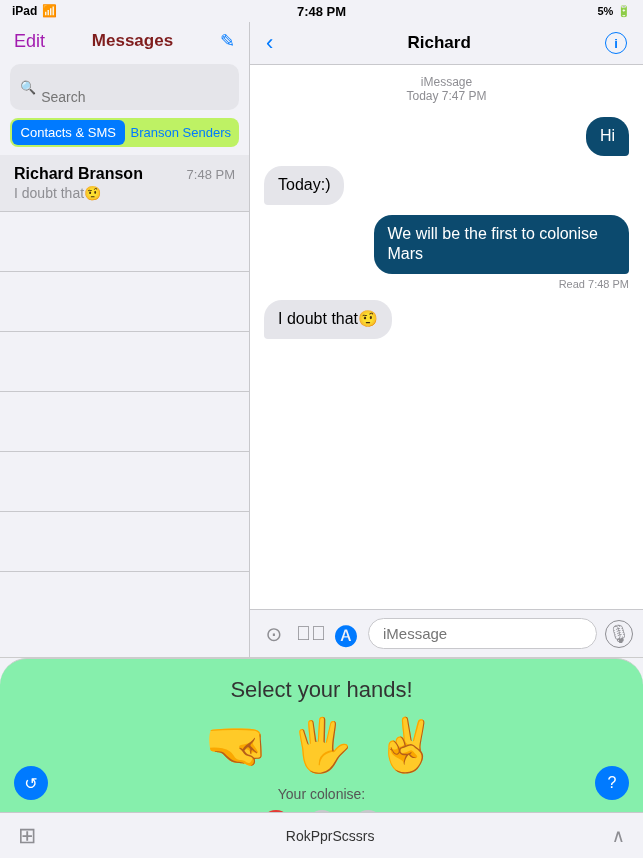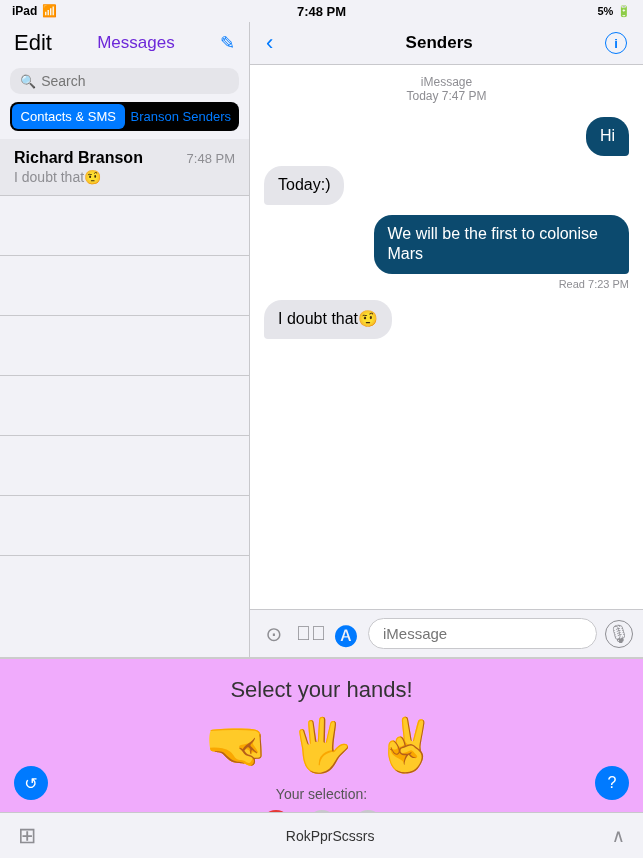--- a/index.html
+++ b/index.html
@@ -43,28 +43,28 @@
     }
 
     .left-header {
       display: flex;
       justify-content: space-between;
       align-items: center;
       padding: 8px 14px;
       background: #f2f2f7;
     }
     .left-header-edit {
-      color: #000000;
-      font-size: 22px;
+      color: #a21caf;
+      font-size: 18px;
       cursor: pointer;
     }
     .left-header-title {
       font-size: 17px;
-      font-weight: 400;
-      color: #6d28d9;
+      font-weight: 700;
+      color: #7f1d1d;
     }
     .left-header-compose {
       color: #007aff;
       font-size: 18px;
       cursor: pointer;
     }
 
     .search-bar {
       margin: 4px 10px 8px;
       background: #e5e5ea;
@@ -74,27 +74,28 @@
       padding: 5px 10px;
       gap: 5px;
     }
     .search-bar input {
       background: transparent;
       border: none;
       outline: none;
       font-size: 14px;
       color: #8e8e93;
       width: 100%;
+      margin-top: 20px;
     }
     .search-icon-sym { color: #8e8e93; font-size: 13px; }
 
     .filter-tabs {
       display: flex;
       margin: 0 10px 8px;
-      background: #000000;
+      background: #bef264;
       border-radius: 8px;
       padding: 2px;
     }
     .filter-tab {
       flex: 1;
       text-align: center;
       padding: 5px 4px;
       font-size: 13px;
       border-radius: 6px;
       cursor: pointer;
@@ -226,25 +227,26 @@
       border-radius: 50%;
       display: flex;
       align-items: center;
       justify-content: center;
       cursor: pointer;
     }
 
     
     .bottom-panel {
       height: 200px;
-      background: #f0abfc;
+      background: #86efac;
       display: flex;
       flex-direction: column;
       align-items: center;
       border-top: 1px solid #ccc;
+      border-radius: 27px;
     }
 
     .select-hands-title {
       margin-top: 18px;
       font-size: 22px;
       color: #333;
       font-weight: 400;
     }
 
     .hands-row {
@@ -374,36 +376,36 @@
       <div class="empty-row"></div>
       <div class="empty-row"></div>
       <div class="empty-row"></div>
       <div class="empty-row"></div>
     </div>
   </div>
 
   <div class="right-panel">
     <div class="right-header">
       <span class="right-back">‹</span>
-      <span class="right-title">Senders</span>
+      <span class="right-title">Richard</span>
       <div class="right-info">i</div>
     </div>
 
     <div class="messages-area">
       <div class="message-meta">
         iMessage<br>Today 7:47 PM
       </div>
 
       <div class="message-bubble message-outgoing">Hi</div>
 
       <div class="message-bubble message-incoming">Today:)</div>
 
       <div class="message-bubble message-outgoing">We will be the first to colonise Mars</div>
 
-      <div class="message-read">Read 7:23 PM</div>
+      <div class="message-read">Read 7:48 PM</div>
 
       <div class="message-bubble message-incoming">I doubt that🤨</div>
     </div>
 
     <div class="message-input-bar">
       <span class="input-icon-btn">⊙</span>
       <span class="input-icon-btn">♡⃝</span>
       <span class="input-icon-btn" style="color:#007aff; font-size:22px;">🅐</span>
       <input class="imessage-input" type="text" placeholder="iMessage" style="">
       <div class="mic-btn">🎙</div>
@@ -413,21 +415,21 @@
 
 <div class="bottom-panel">
   <div class="select-hands-title">Select your hands!</div>
 
   <div class="hands-row">
     <span>🤜</span>
     <span>🖐</span>
     <span>✌️</span>
   </div>
 
-  <div class="your-selection-label">Your selection:</div>
+  <div class="your-selection-label">Your colonise:</div>
 
   <div class="selection-dots">
     <div class="selection-dot selected"></div>
     <div class="selection-dot"></div>
     <div class="selection-dot"></div>
   </div>
 </div>
 
 <div class="corner-btn-left">↺</div>
 <div class="corner-btn-right">?</div>

